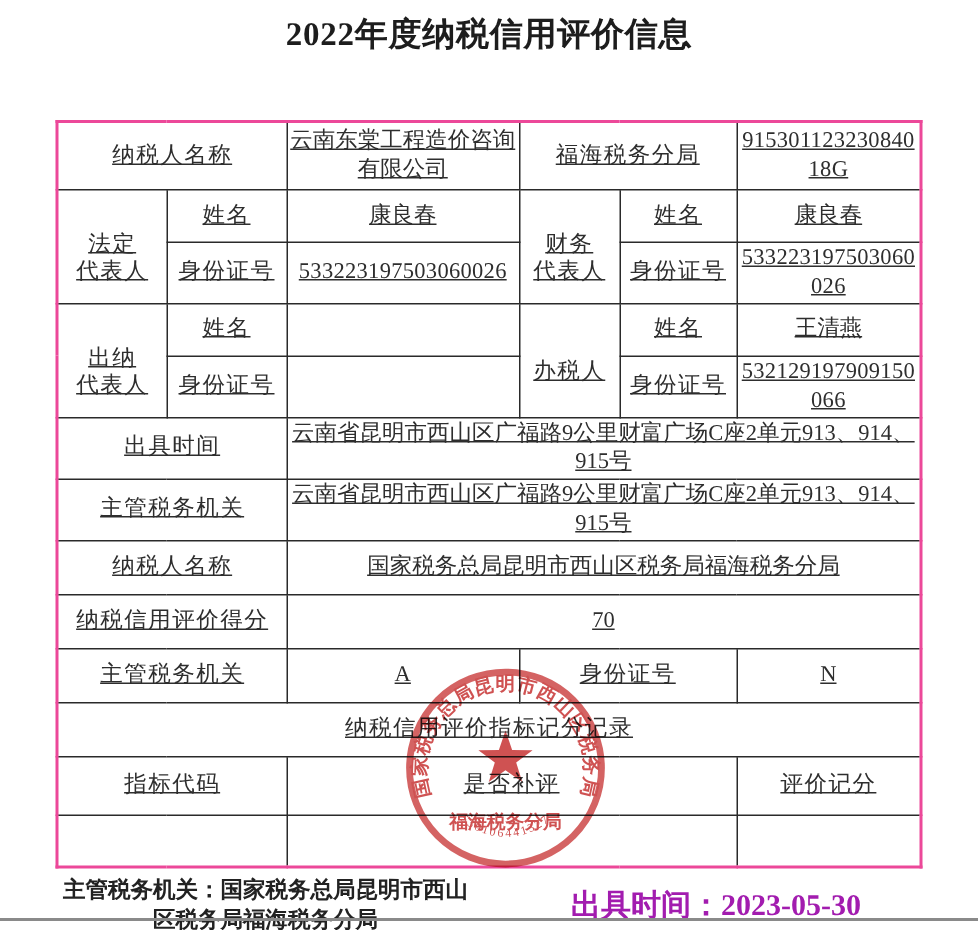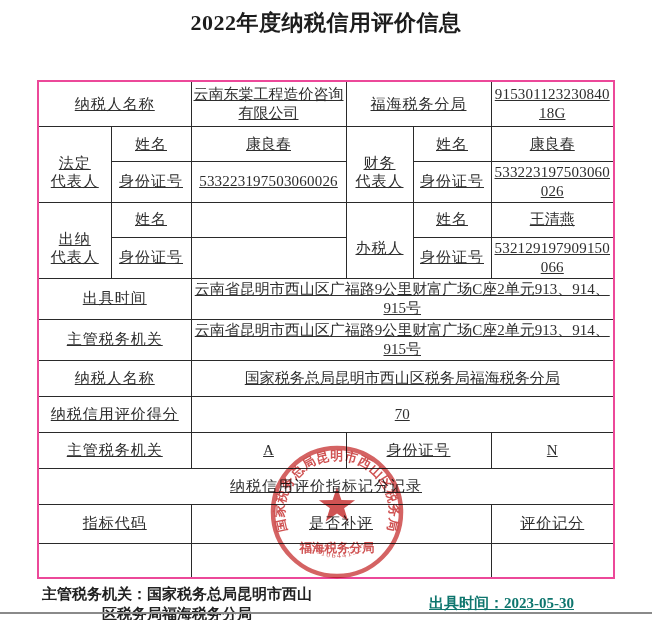--- a/index.html
+++ b/index.html
@@ -15,21 +15,21 @@
   tr.h44 td{height:42px;}
   tr.h34 td{height:32px;}
   tr.h38 td{height:36px;}
   tr.h40 td{height:38px;}
   tr.h35 td{height:33px;}
   tr.h33 td{height:31px;}
   .grp{line-height:1.2;letter-spacing:1px;margin-top:16px;}
   .footer{display:flex;align-items:center;justify-content:space-between;padding:5px 78px 0 42px;}
   .footer .left{font-size:15px;font-weight:bold;color:#222;line-height:1.35;text-align:center;}
   .footer .left .l1{text-align:right;}
-  .footer .right{font-size:15px;font-weight:bold;color:#0f766e;white-space:nowrap;text-decoration:underline;}
+  .footer .right{font-size:20px;font-weight:bold;color:#a21caf;white-space:nowrap;}
   .stamp{position:absolute;left:257px;top:432px;width:160px;height:160px;pointer-events:none;mix-blend-mode:multiply;opacity:0.88;}
   .bottom-rule{position:absolute;left:0;right:0;top:612px;height:2px;background:#8a8a8a;}
 </style>
 </head>
 <body>
 
 <div class="page">
 
   <h1 class="doc-title">2022年度纳税信用评价信息</h1>
 

